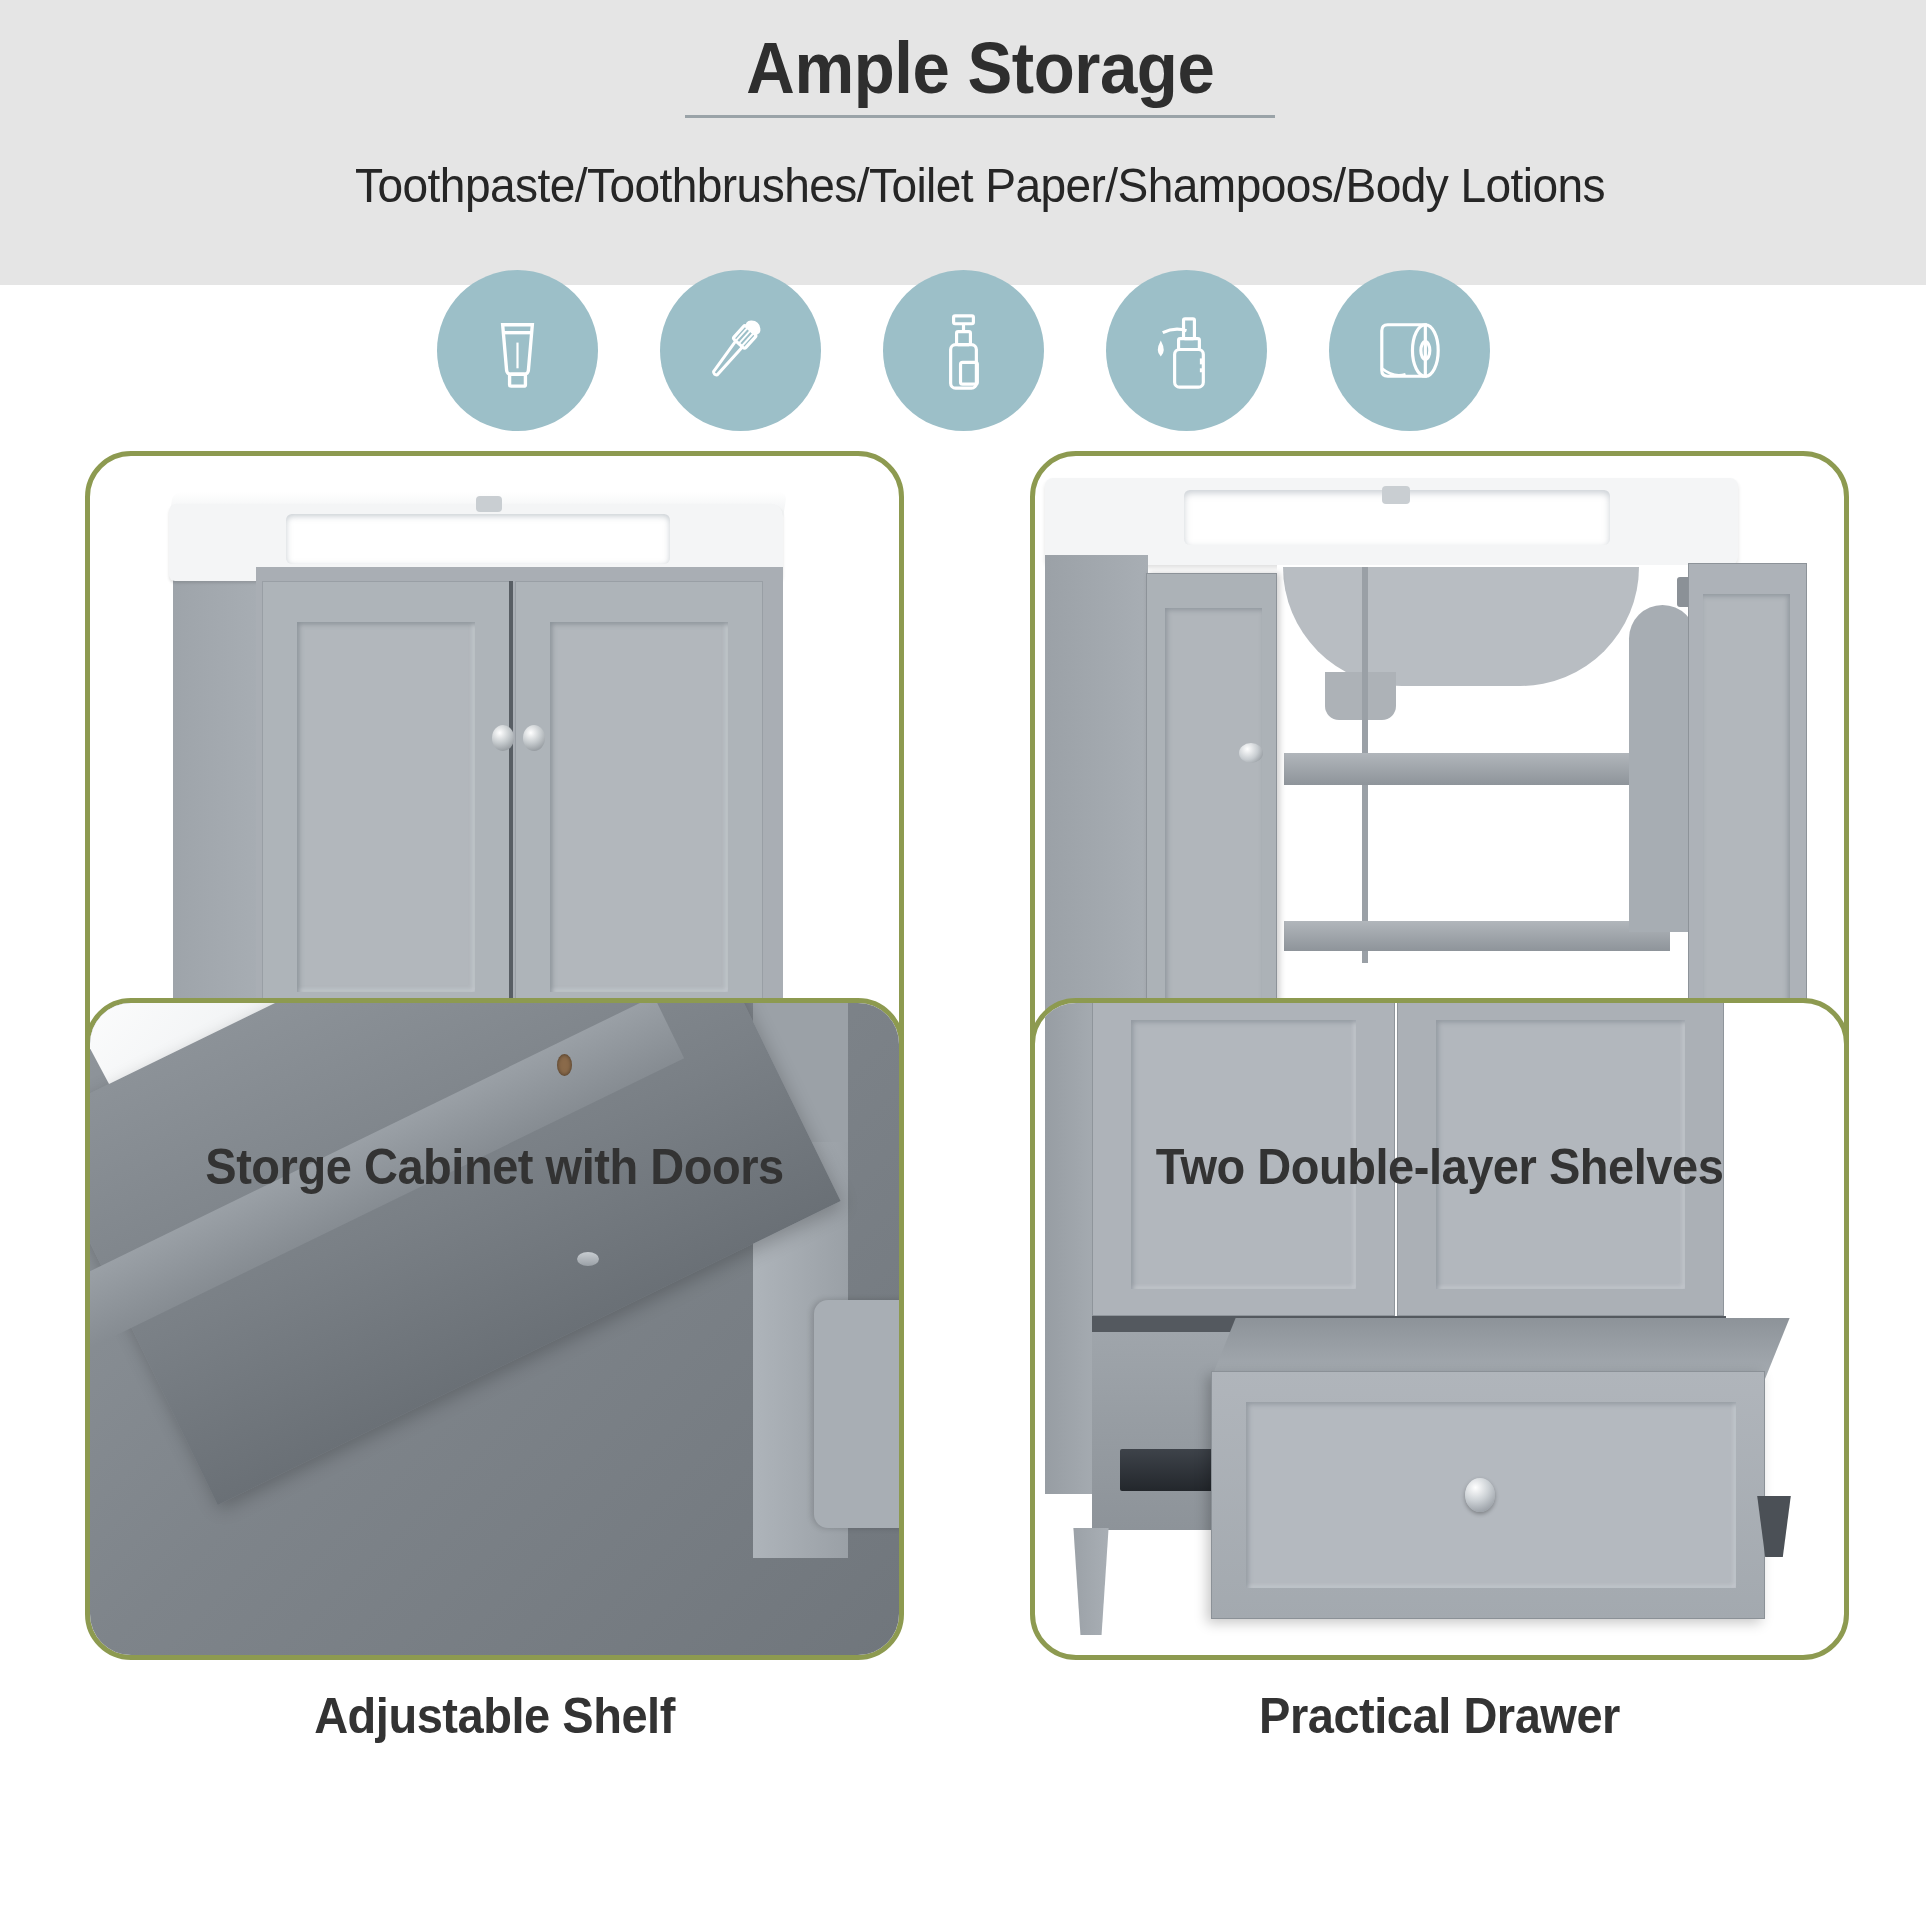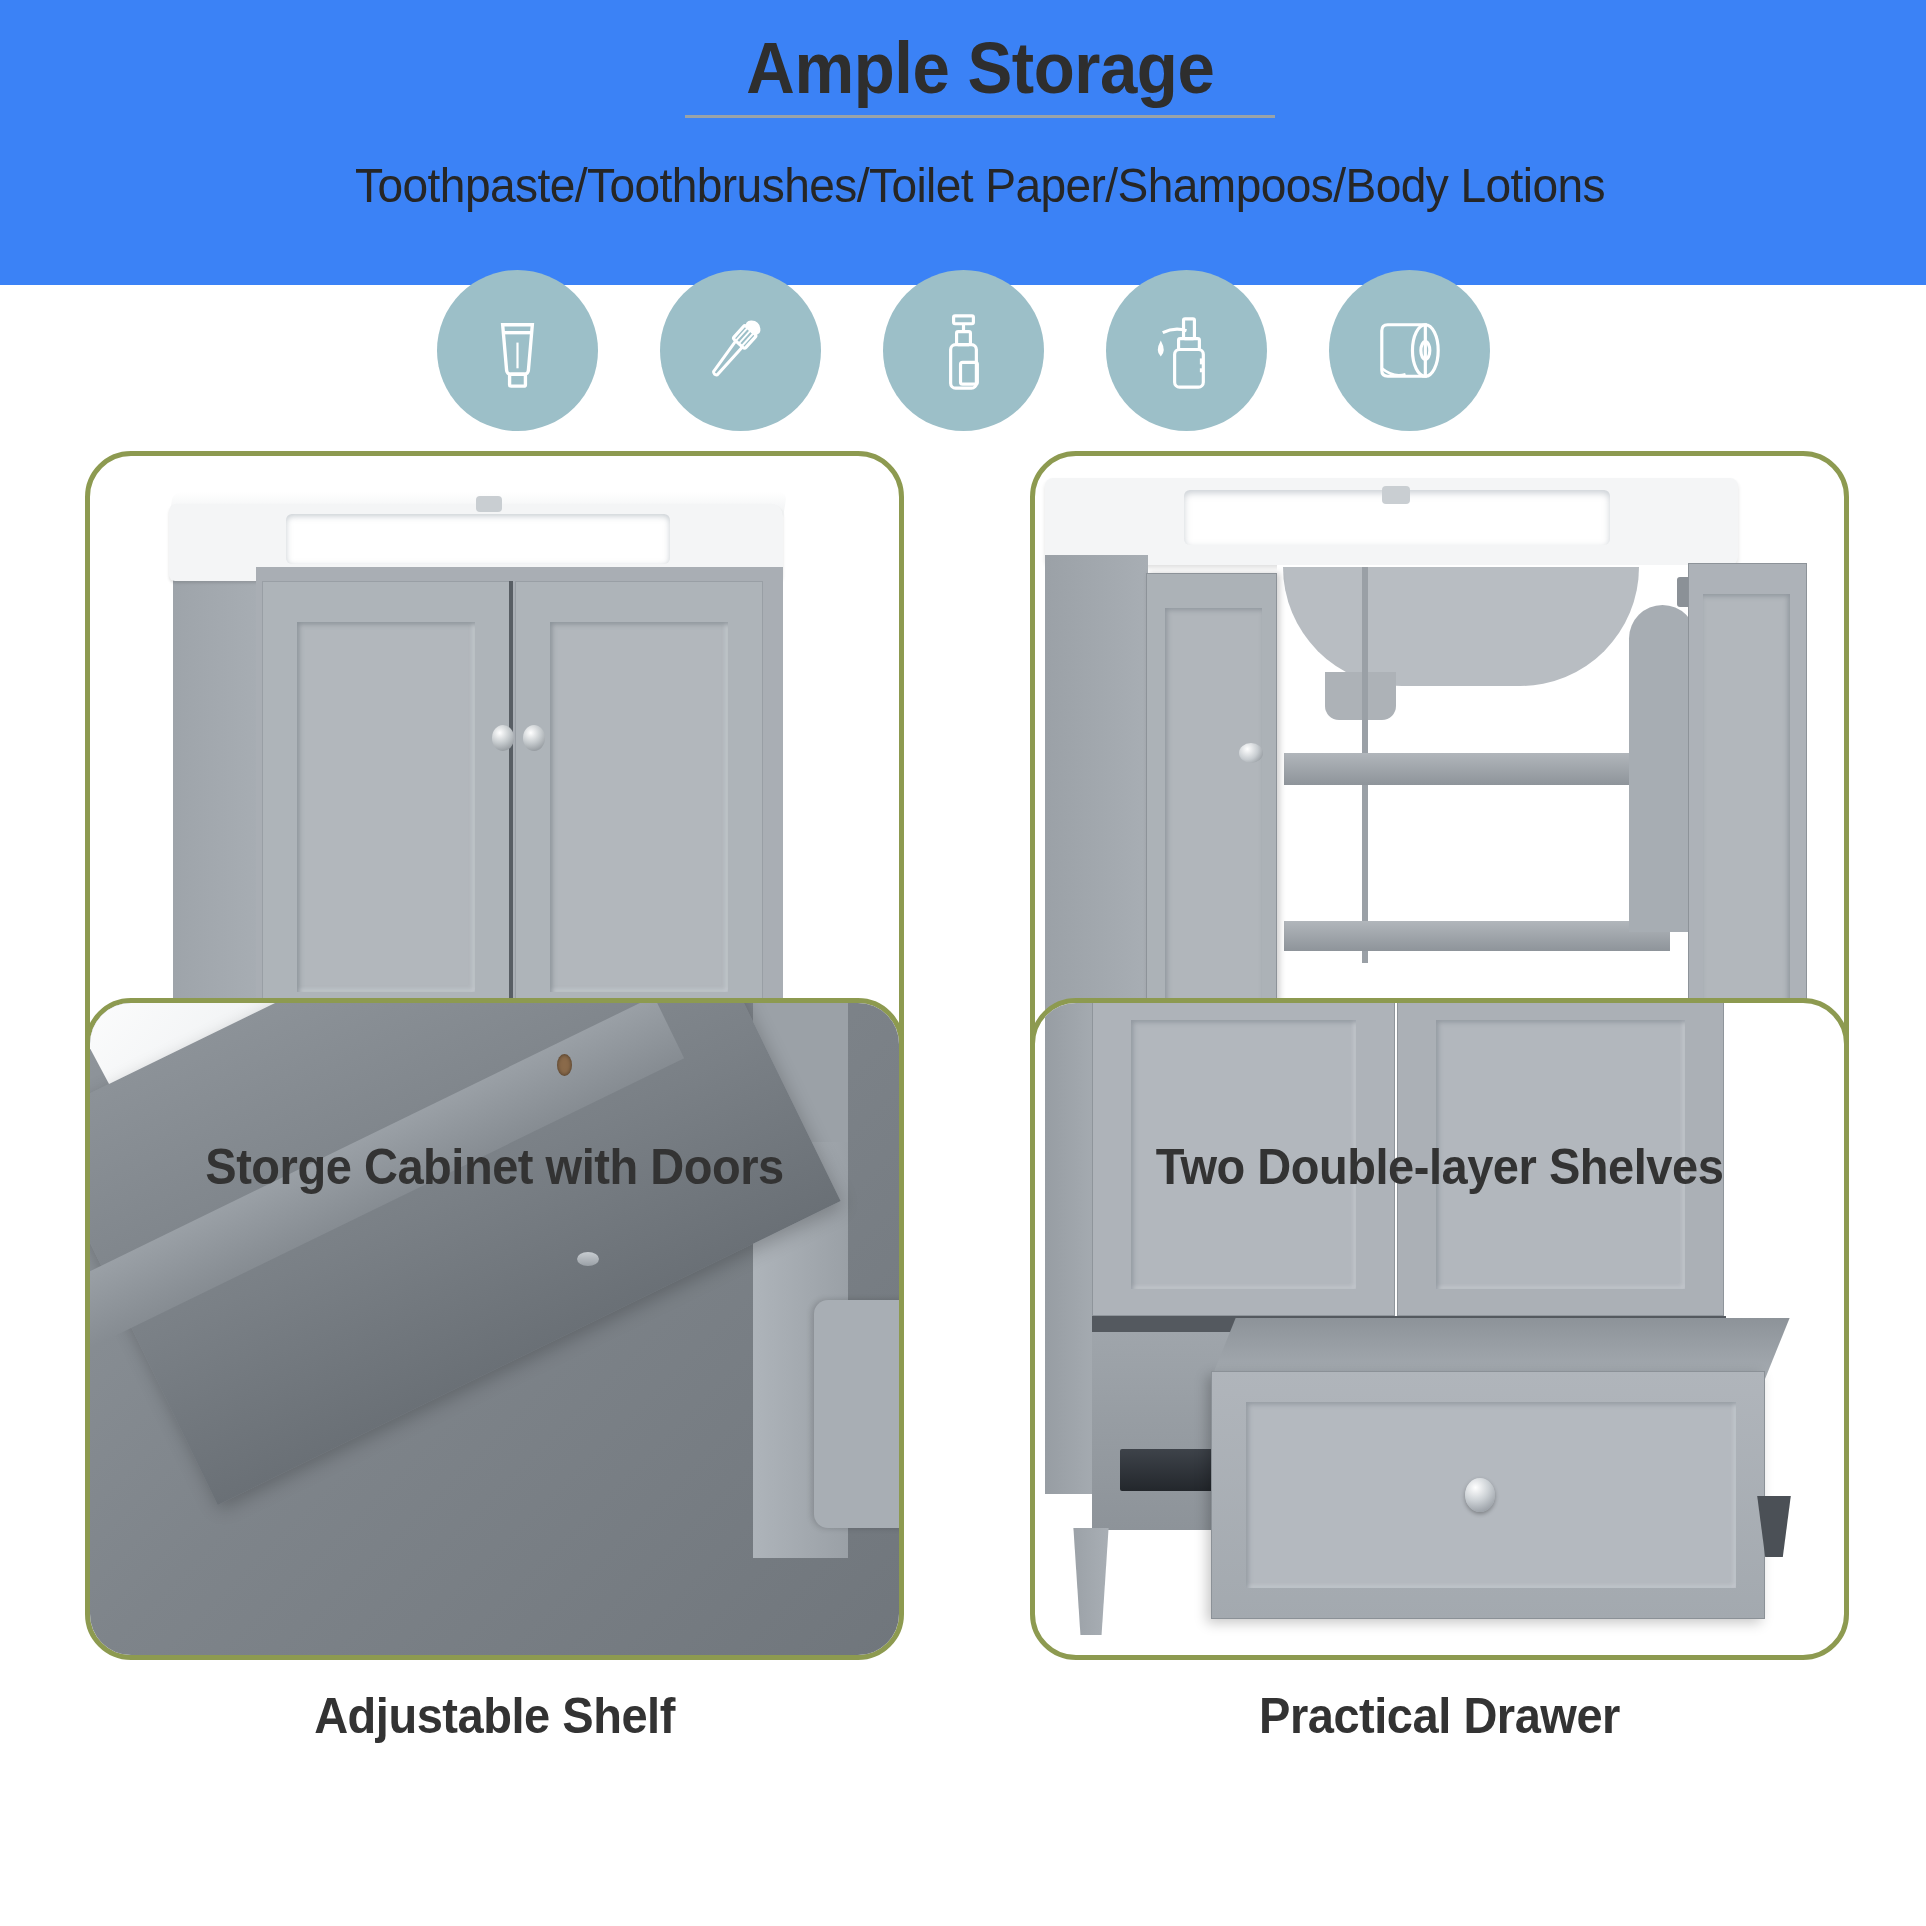--- a/index.html
+++ b/index.html
@@ -8,21 +8,21 @@
   body {
     font-family:"Liberation Sans", sans-serif;
     background:#ffffff;
     position:relative;
     overflow:hidden;
   }
 
   
   .header-band{
     position:absolute; left:0; top:0; width:1927px; height:285px;
-    background:#3b82f6;
+    background:#e5e5e5;
     display:flex; flex-direction:column; align-items:center;padding-left:33px;
   }
   .title-wrap{ margin-top:30px; display:flex; flex-direction:column; align-items:center; }
   .main-title{
     font-size:73px; font-weight:bold; color:#2e2e2e;
     letter-spacing:-0.5px; line-height:1.05;
     transform:scaleX(0.92); transform-origin:center;
   }
   .title-rule{
     width:590px; height:3px; background:#9aa3a8; margin-top:8px;

